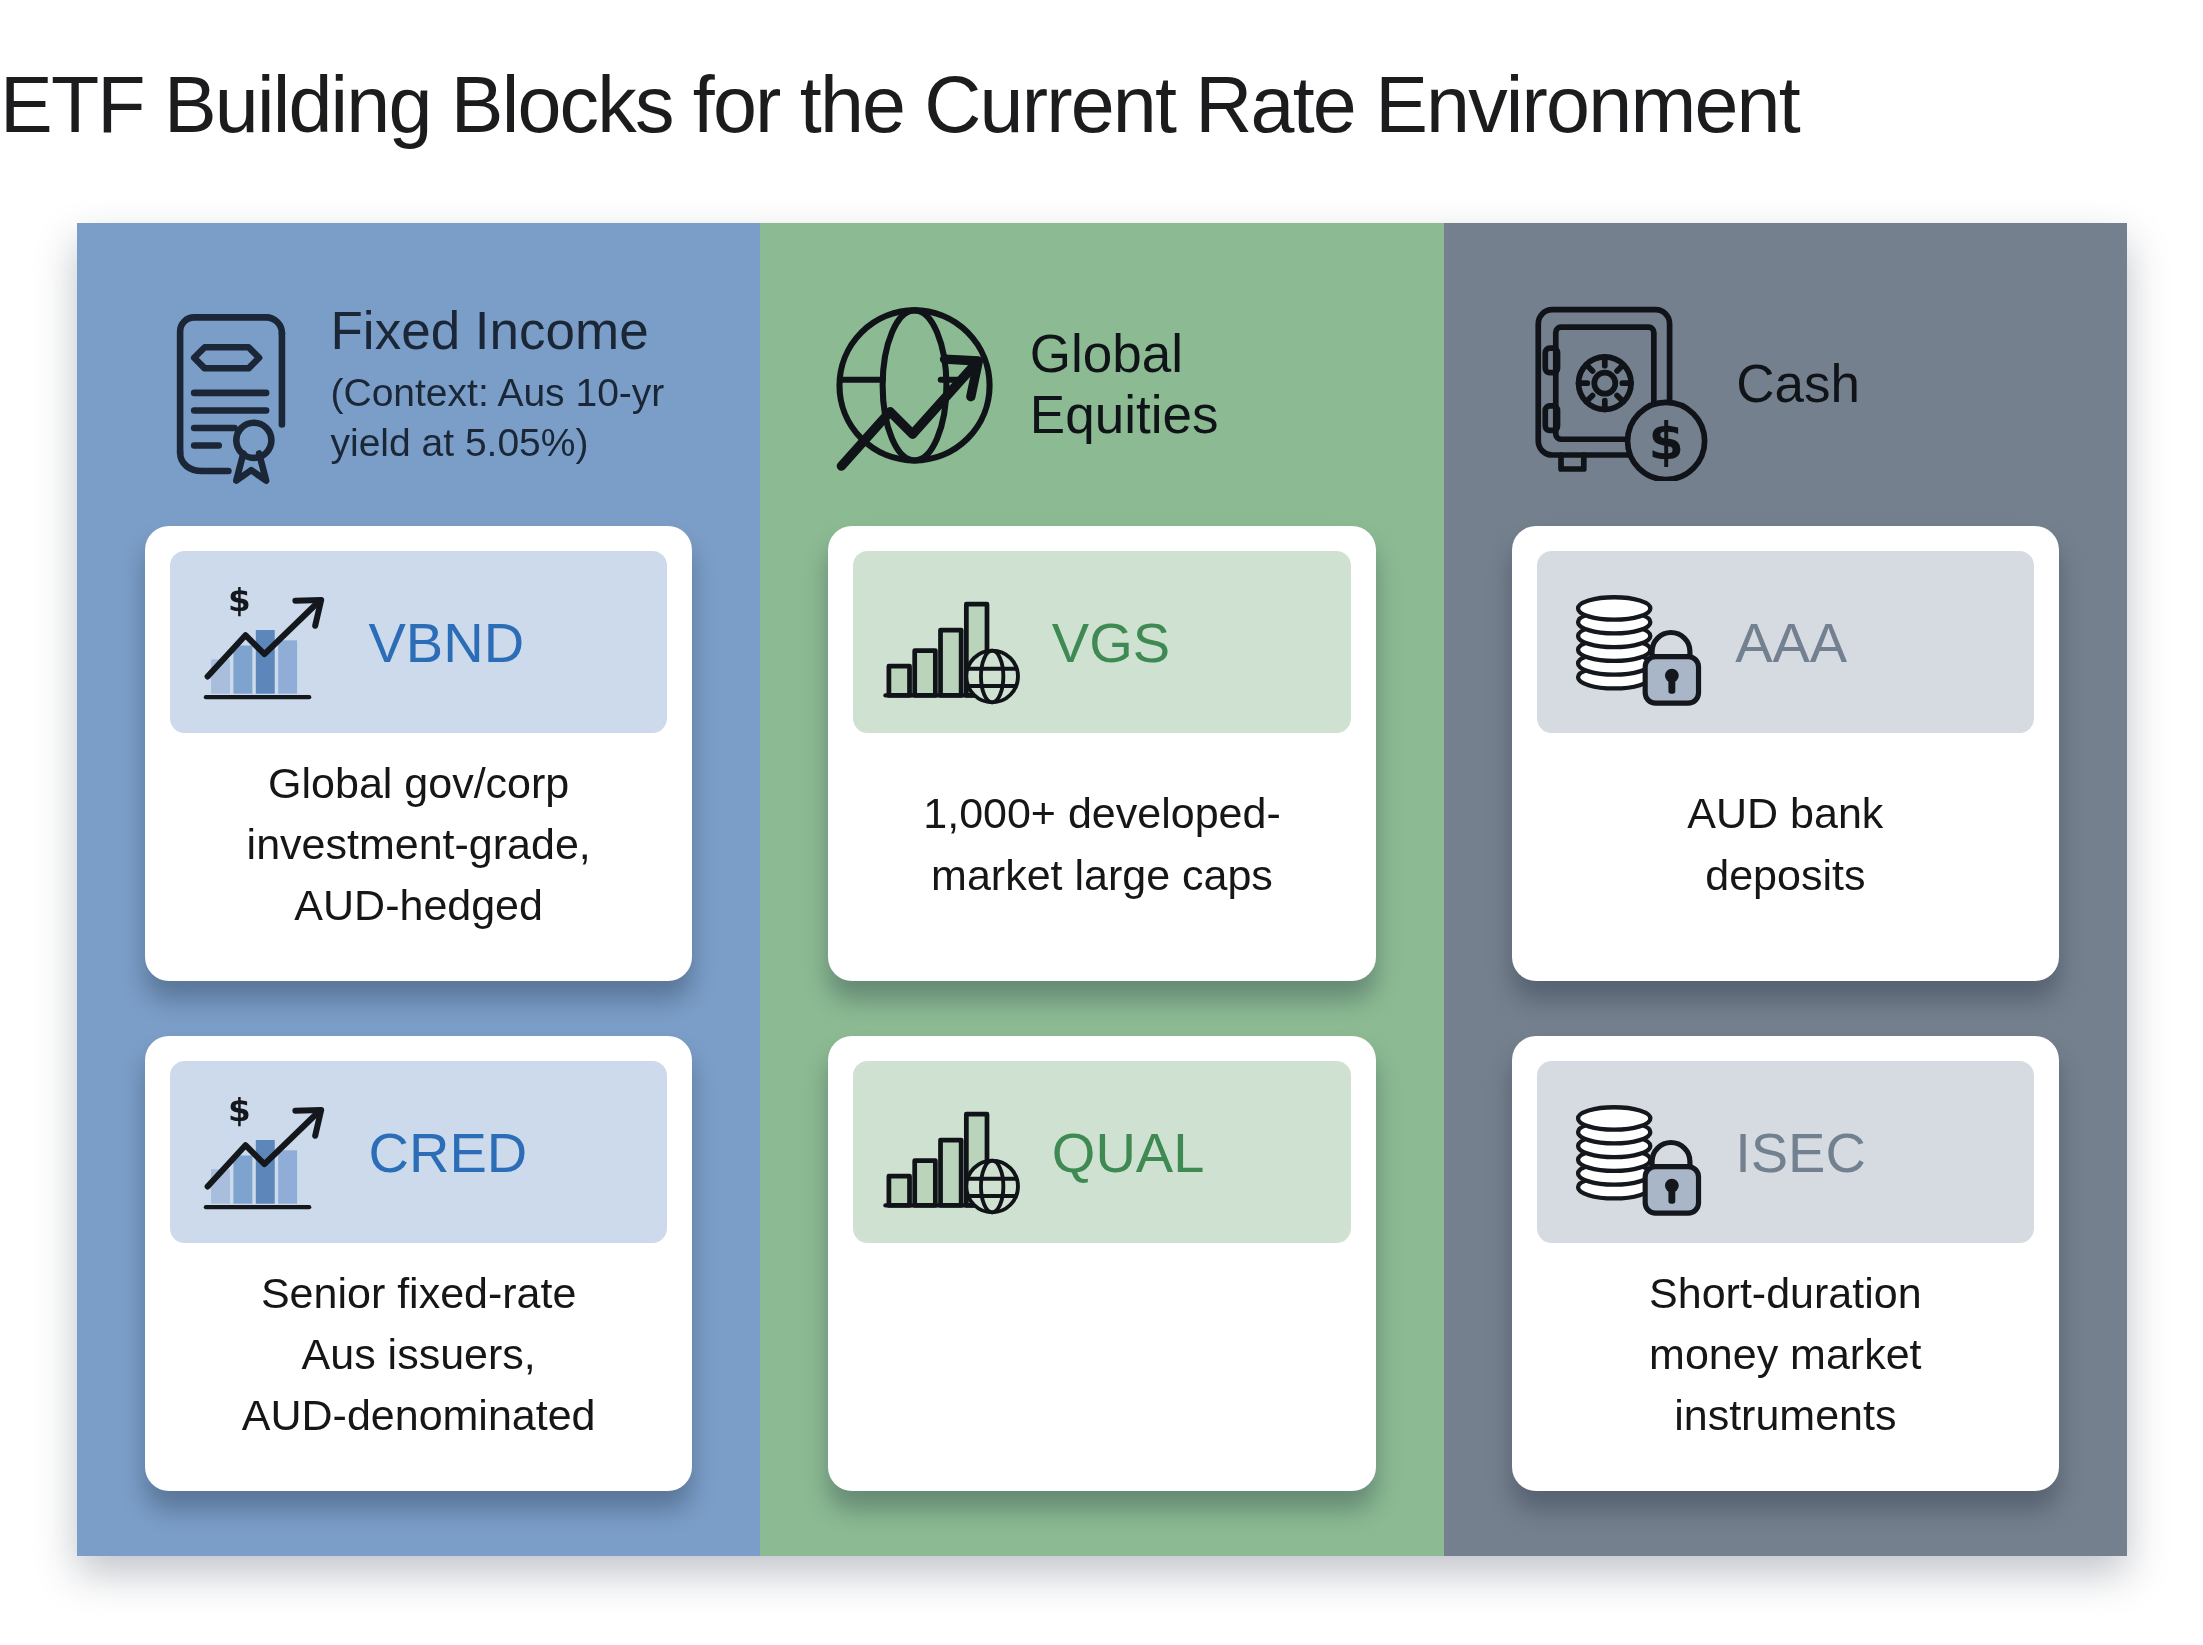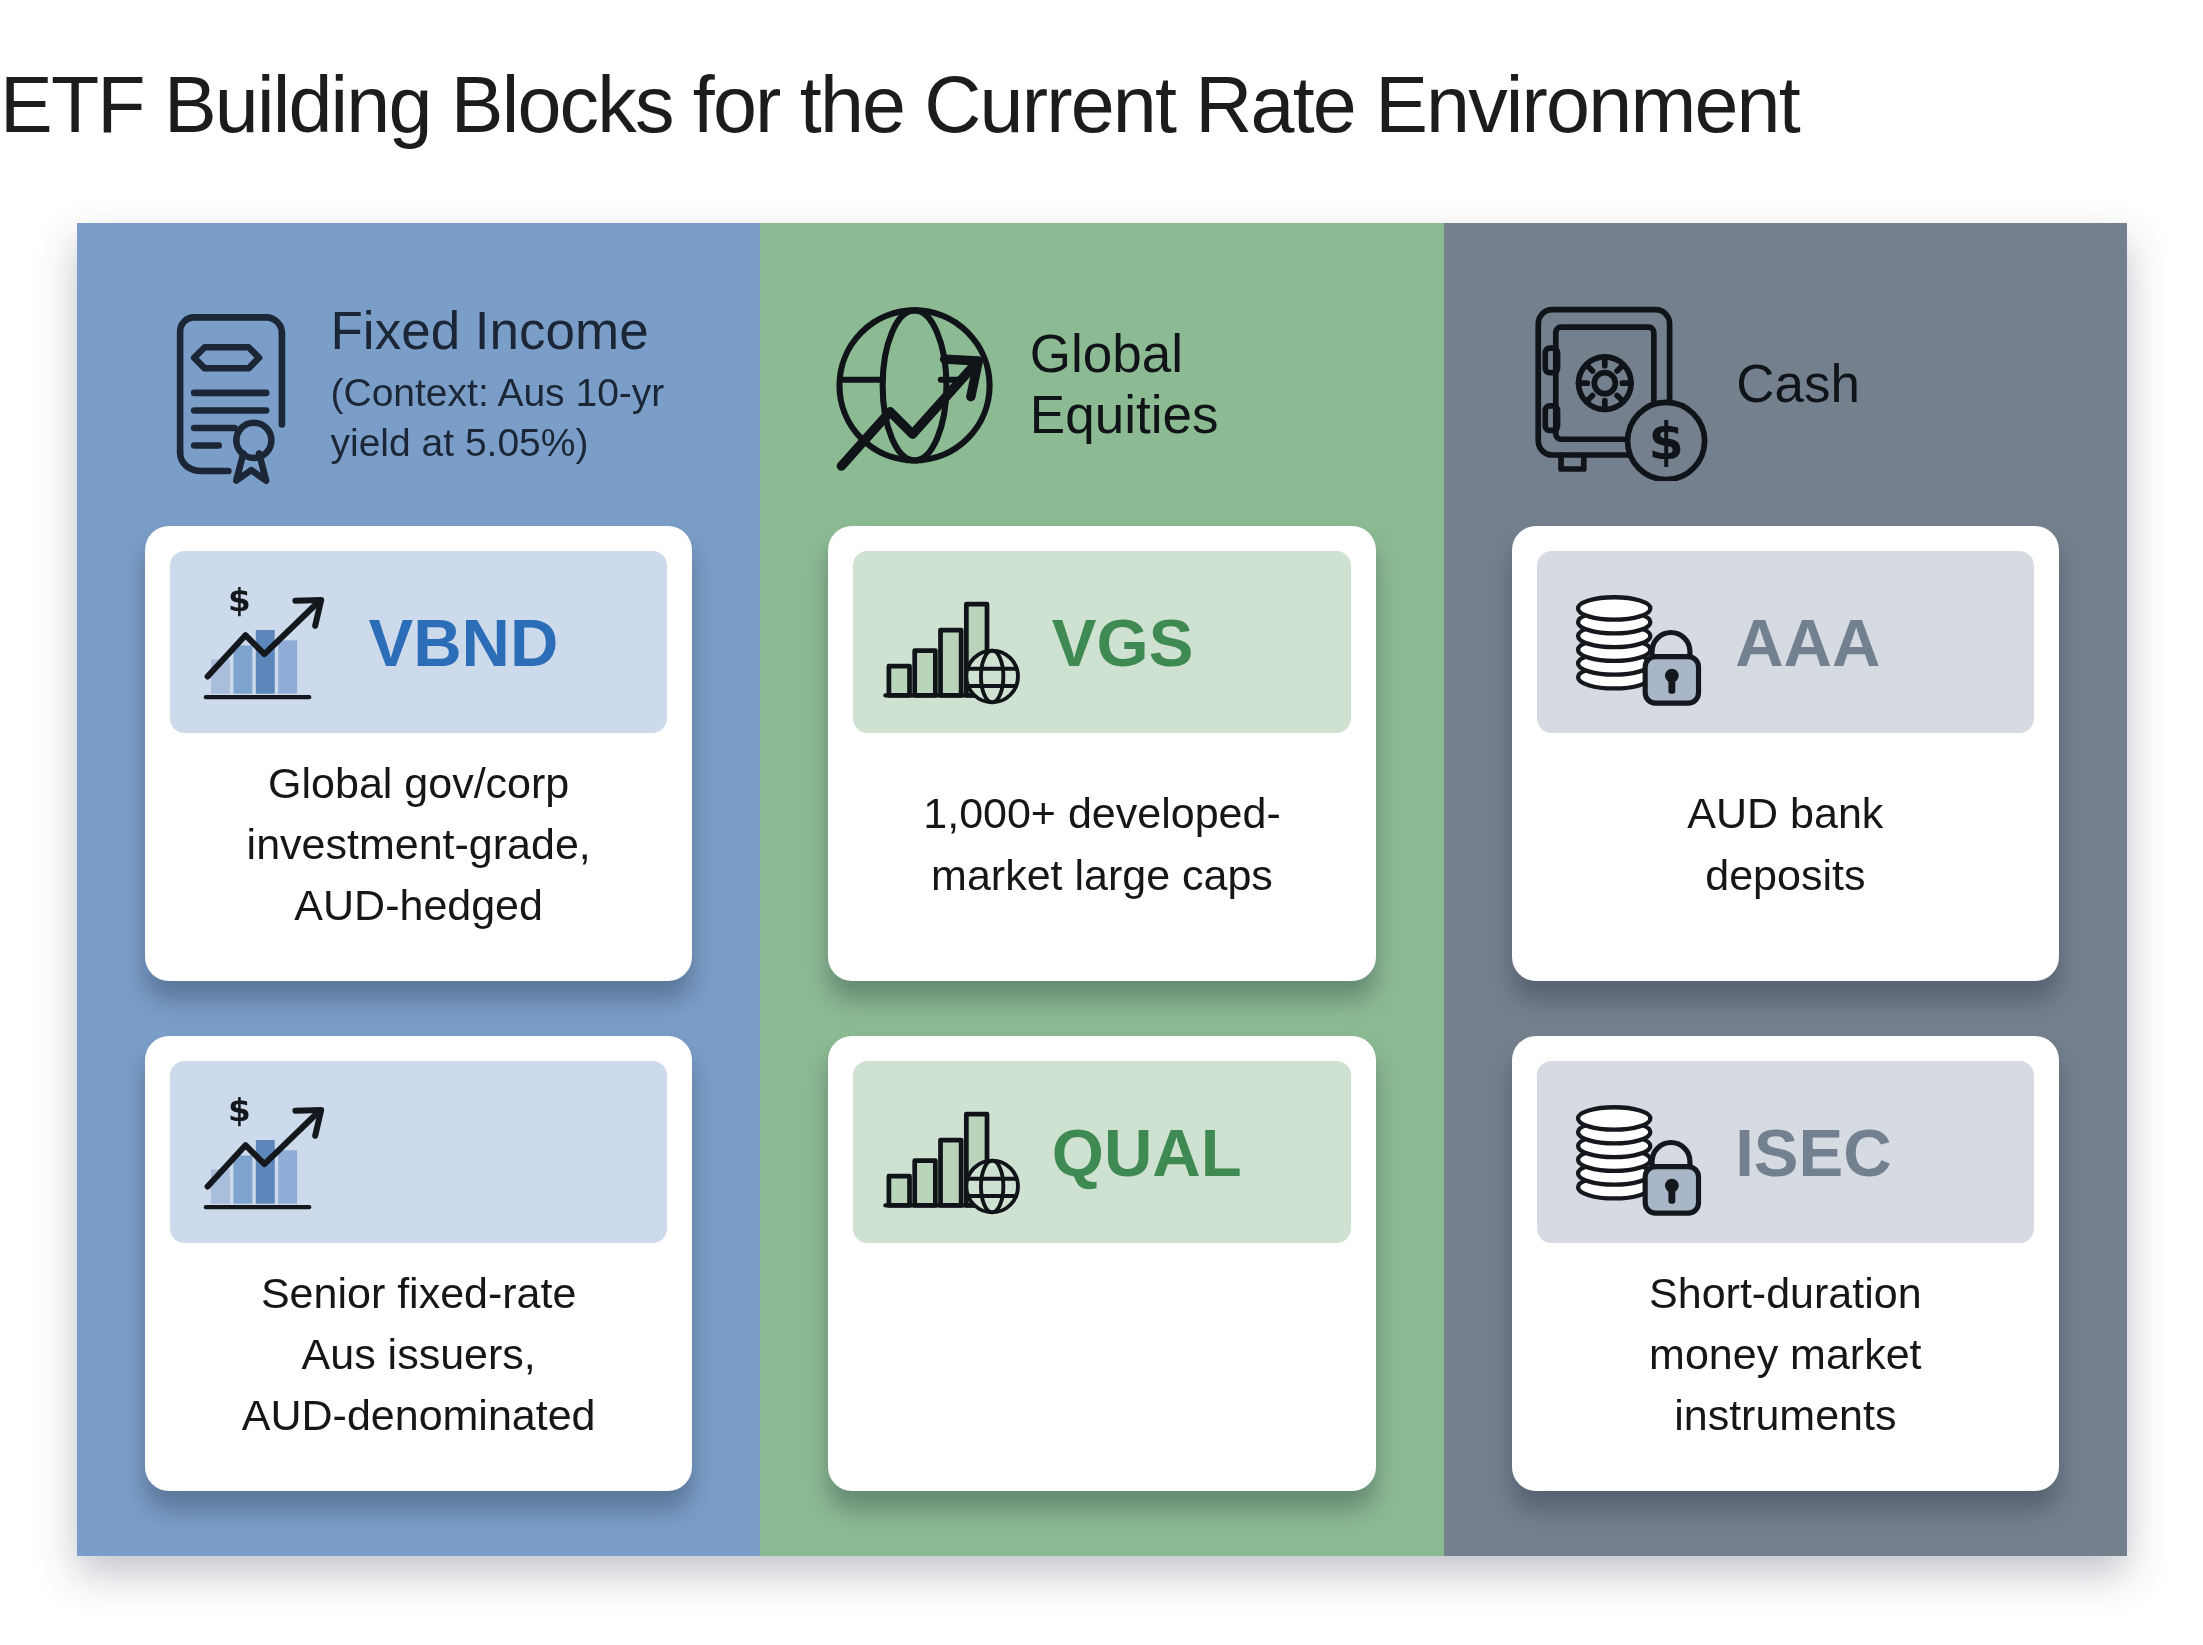--- a/index.html
+++ b/index.html
@@ -35,21 +35,21 @@
     padding:25px;display:flex;flex-direction:column;
     box-shadow:0 18.4px 24px rgba(22,34,54,.32);
   }
   .card + .card{margin-top:55px;}
   .band{
     background:var(--band,#ddd);border-radius:14.7px;height:182px;flex:0 0 auto;
     display:flex;align-items:center;gap:27.5px;padding:0 9.2px 0 29px;box-sizing:border-box;
   }
   .card-icon{flex:0 0 auto;line-height:0;}
   .ticker{
-    font-size:67px;font-weight:bold;color:var(--ticker,#333);
+    font-size:56px;font-weight:normal;color:var(--ticker,#333);
     letter-spacing:0;white-space:nowrap;
   }
   .desc{
     flex:1 1 auto;display:flex;align-items:center;justify-content:center;
     text-align:center;font-size:43px;line-height:1.42;color:#161616;
     margin:0;white-space:pre-line;
   }
   svg text{font-family:"DejaVu Sans","Liberation Sans",sans-serif;}
 </style>
 </head>
@@ -109,20 +109,21 @@
               <rect x="14" y="92" width="22" height="40" fill="#a9bedd"></rect>
               <rect x="40" y="76" width="22" height="56" fill="#7fa3cf"></rect>
               <rect x="66" y="58" width="22" height="74" fill="#5d87ba"></rect>
               <rect x="92" y="70" width="22" height="62" fill="#8fadd6"></rect>
               <line x1="8" y1="136" x2="128" y2="136" stroke="#14181d" stroke-width="5" stroke-linecap="round"></line>
               <path d="M10,112 L54,64 l22,22 L138,26" fill="none" stroke="#14181d" stroke-width="7" stroke-linecap="round" stroke-linejoin="round"></path>
               <path d="M112,24 L142,23 L135,53" fill="none" stroke="#14181d" stroke-width="7" stroke-linecap="round" stroke-linejoin="round"></path>
               <text x="47" y="36" font-size="38" font-weight="bold" fill="#14181d" text-anchor="middle">$</text>
             </svg>
           </span>
+          <span class="ticker">CRED</span>
         </div>
         <p class="desc">Senior fixed-rate
 Aus issuers,
 AUD-denominated</p>
       </article>
     </section>
 
     <section class="column" style="--colbg: #8cbb93; --band: #cfe1d1; --ticker: #3e8a52; --headfg: #101418;">
       <header class="col-header">
         <span class="col-icon">

